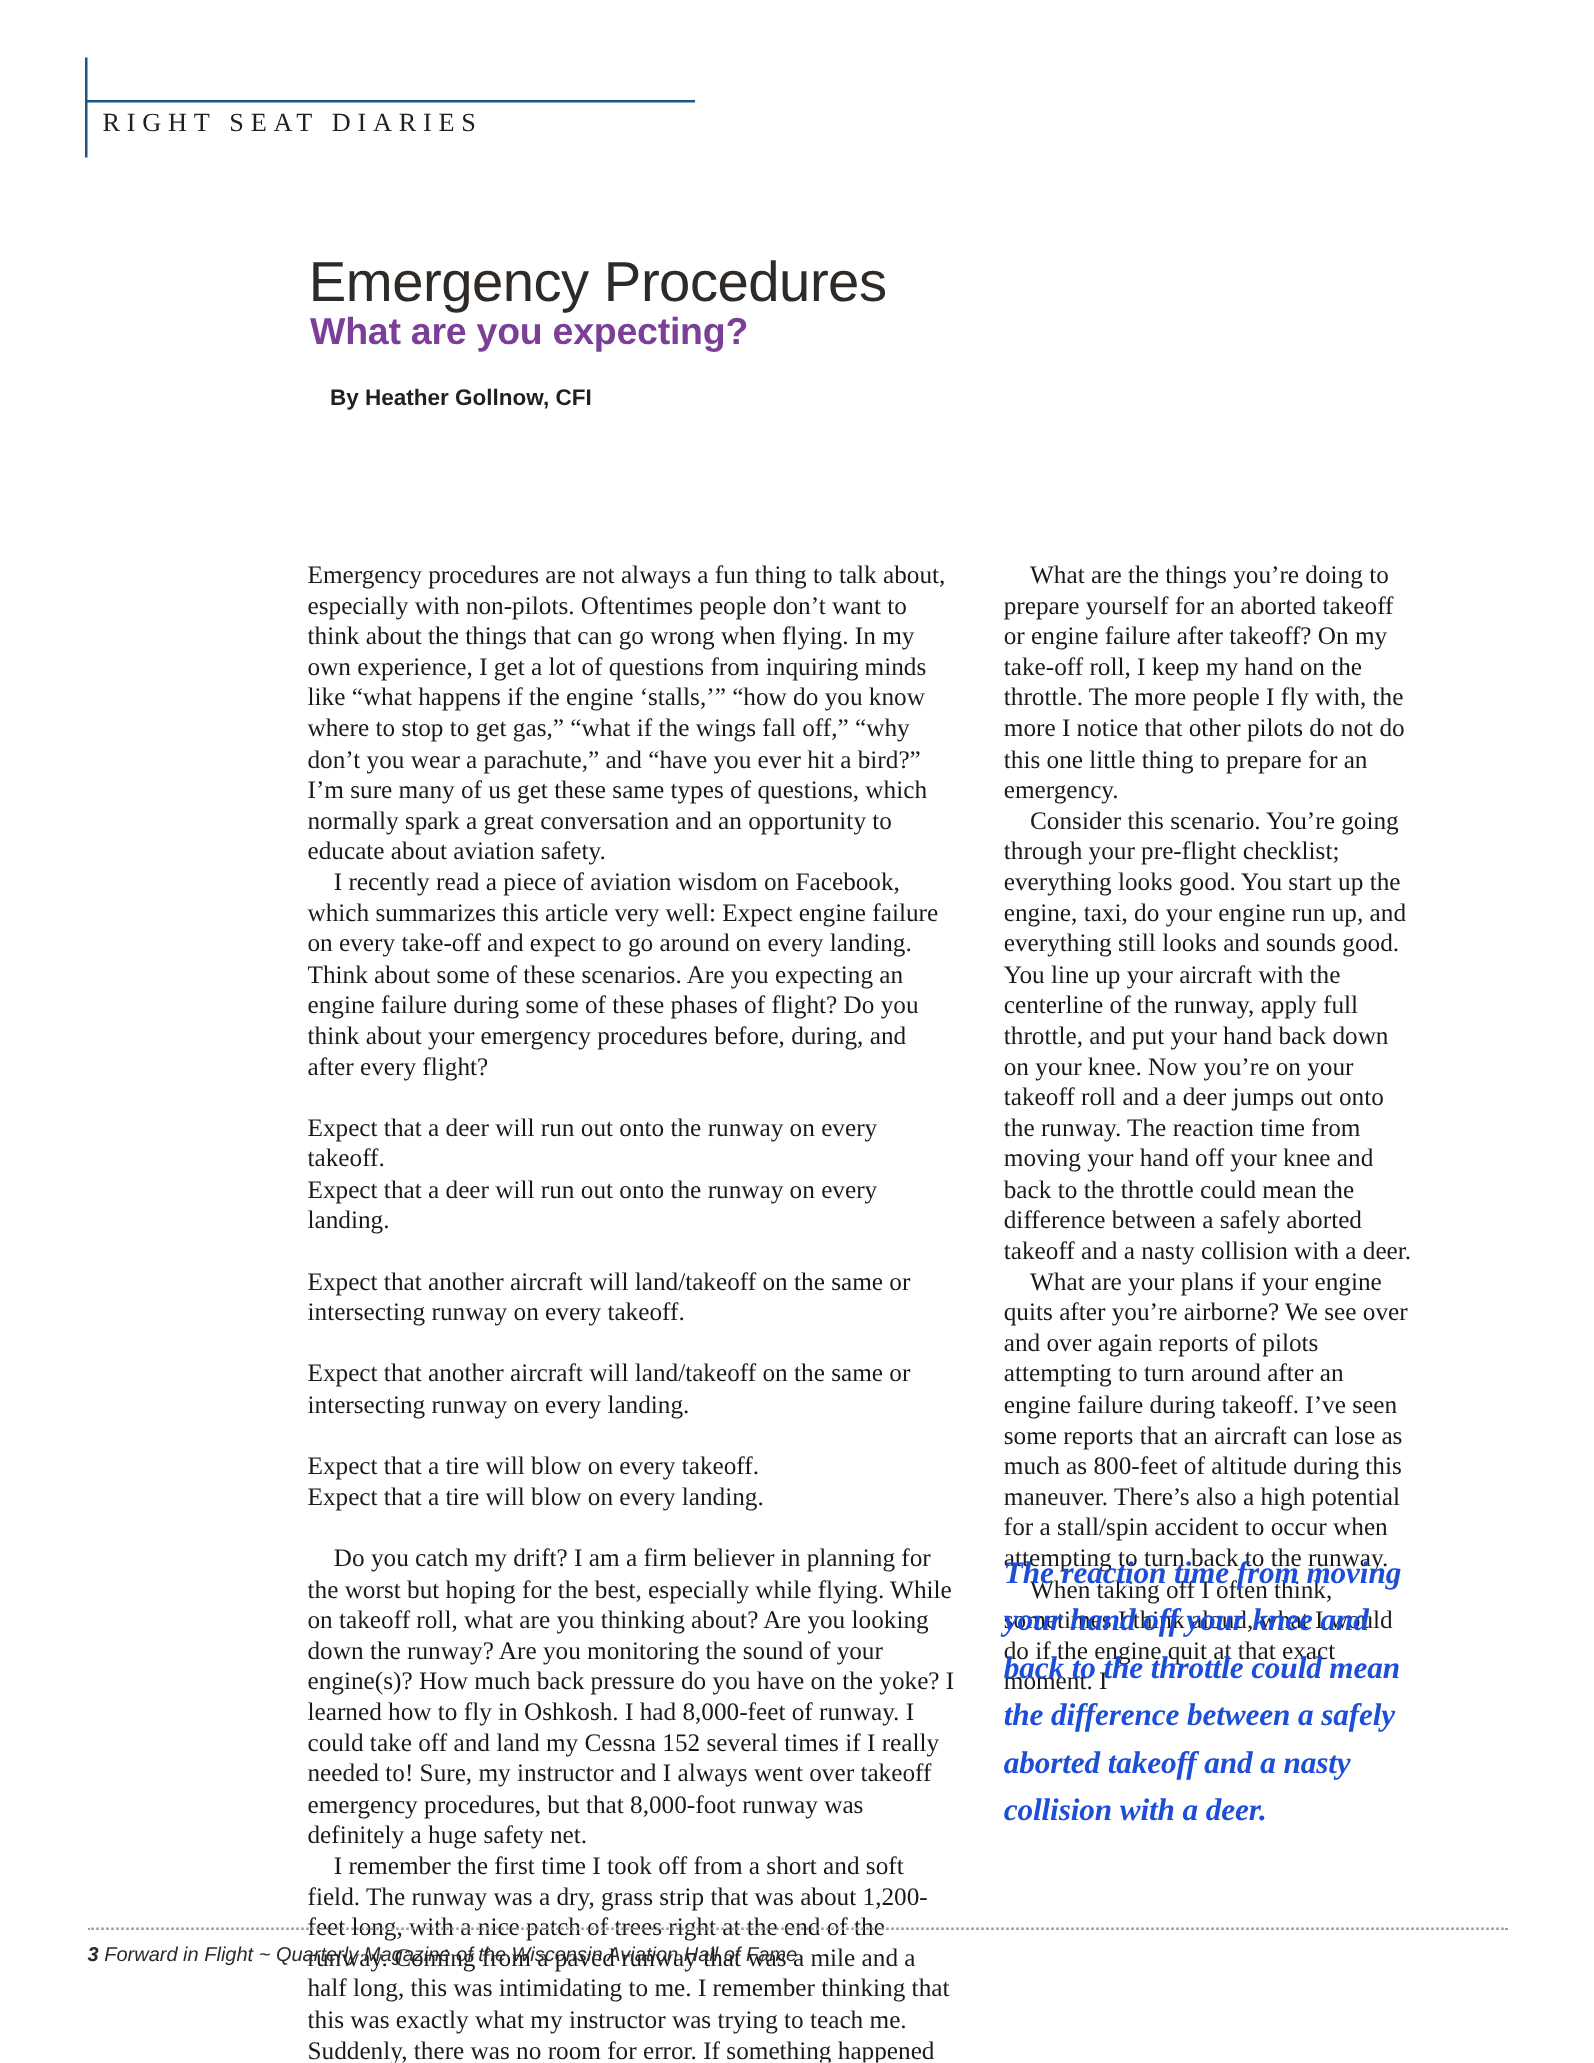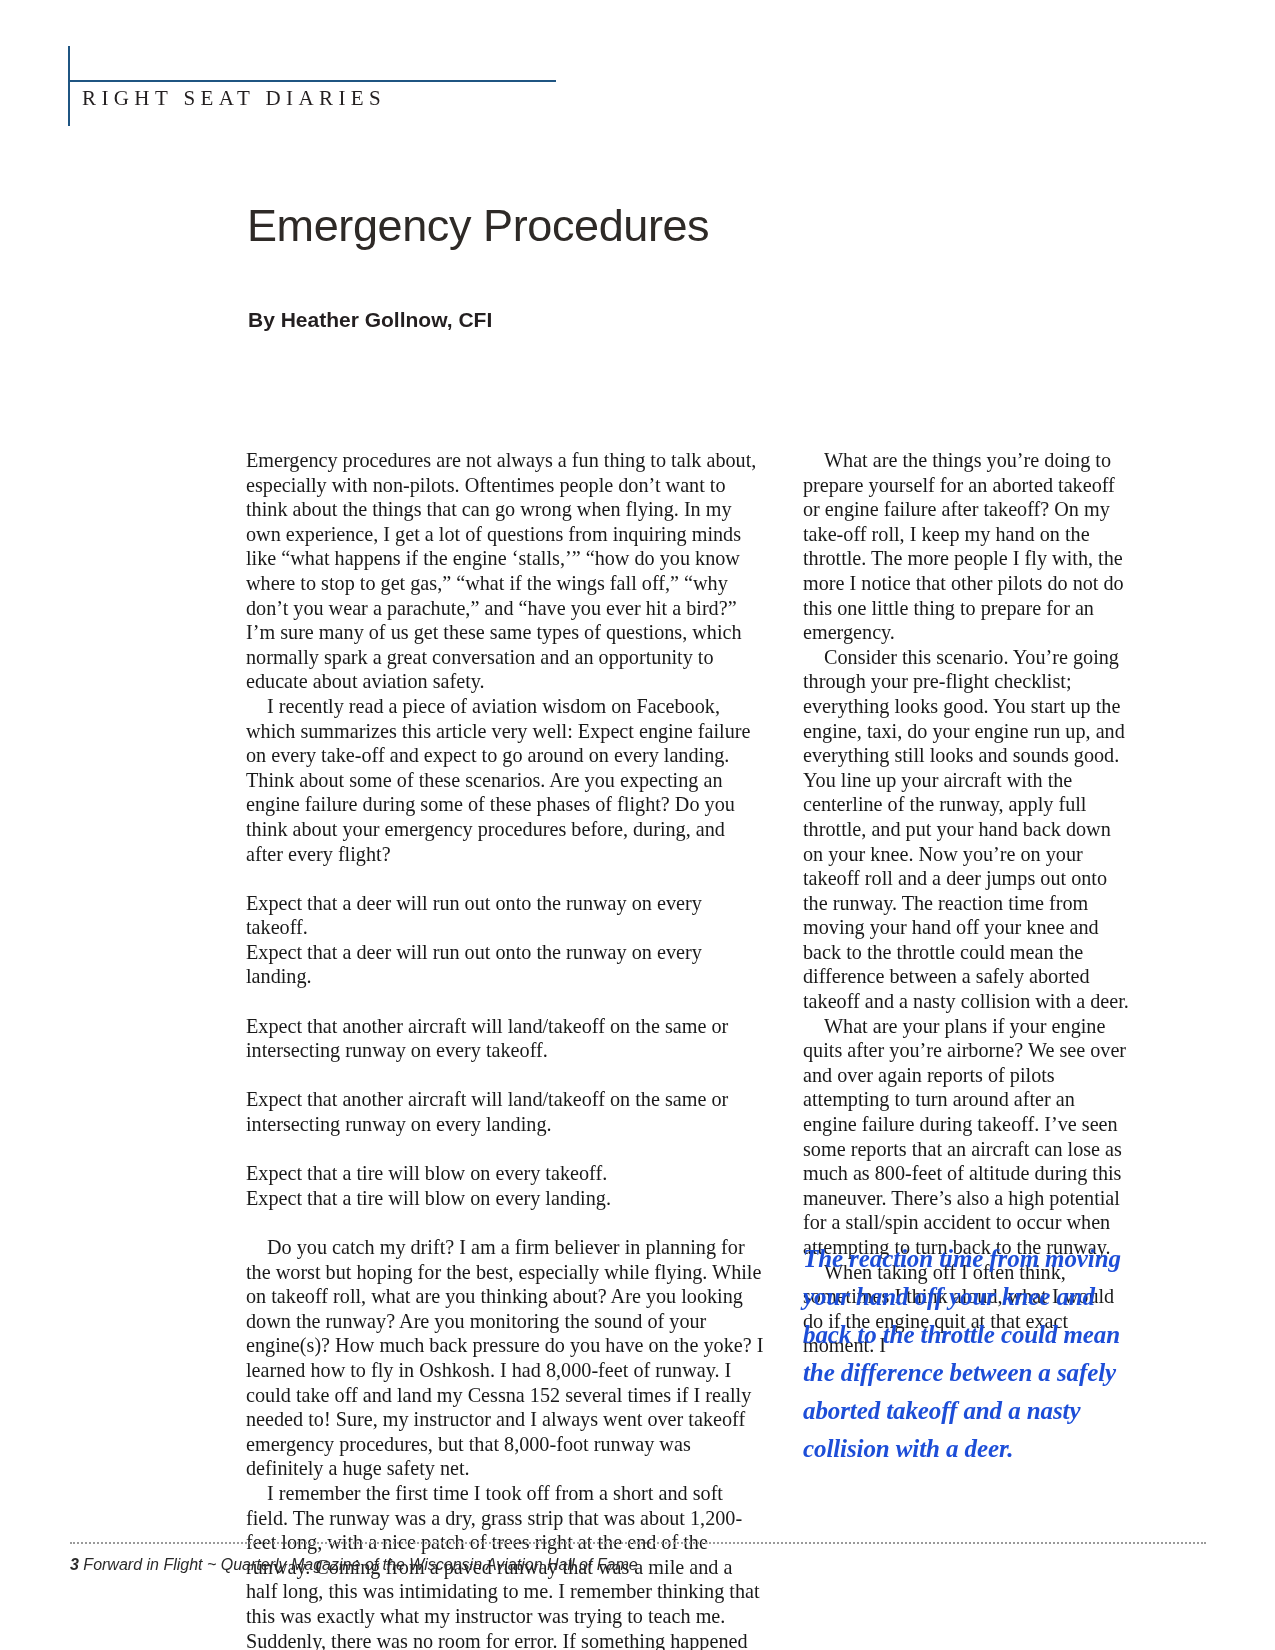--- a/index.html
+++ b/index.html
@@ -81,25 +81,25 @@
     font-family: "Liberation Sans", "DejaVu Sans", sans-serif;
     font-weight: bold;
     font-size: 30px;
     line-height: 34px;
     color: #7b3f98;
     letter-spacing: -0.2px;
     white-space: nowrap;
   }
   .byline {
     position: absolute;
-    left: 248px;
+    left: 264px;
     top: 308px;
     font-family: "Liberation Sans", "DejaVu Sans", sans-serif;
     font-weight: bold;
-    font-size: 21px;
+    font-size: 18px;
     color: #231f20;
     white-space: nowrap;
   }
 
   
   .col {
     position: absolute;
     font-size: 20.2px;
     line-height: 24.6px;
     color: #1a1a1a;
@@ -174,20 +174,21 @@
 
 <div class="page">
 
   <div class="kicker-block">
     <div class="kicker-rule-v"></div>
     <div class="kicker-rule-h"></div>
     <div class="kicker-text">RIGHT SEAT DIARIES</div>
   </div>
 
   <h1 class="headline">Emergency Procedures</h1>
+  <h2 class="subhead">What are you expecting?</h2>
   <div class="byline">By Heather Gollnow, CFI</div>
 
   <div class="col col-left">
     <p class="tight">Emergency procedures are not always a fun thing to talk about, especially with non-pilots. Oftentimes people don’t want to think about the things that can go wrong when flying. In my own experience, I get a lot of questions from inquiring minds like “what happens if the engine ‘stalls,’” “how do you know where to stop to get gas,” “what if the wings fall off,” “why don’t you wear a parachute,” and “have you ever hit a bird?” I’m sure many of us get these same types of questions, which normally spark a great conversation and an opportunity to educate about aviation safety.</p>
     <p class="indent tight">I recently read a piece of aviation wisdom on Facebook, which summarizes this article very well: Expect engine failure on every take-off and expect to go around on every landing. Think about some of these scenarios. Are you expecting an engine failure during some of these phases of flight? Do you think about your emergency procedures before, during, and after every flight?</p>
     <p class="gap-before">Expect that a deer will run out onto the runway on every takeoff.</p>
     <p>Expect that a deer will run out onto the runway on every landing.</p>
     <p class="gap-before">Expect that another aircraft will land/takeoff on the same or intersecting runway on every takeoff.</p>
     <p class="gap-before">Expect that another aircraft will land/takeoff on the same or intersecting runway on every landing.</p>
     <p class="gap-before">Expect that a tire will blow on every takeoff.</p>

